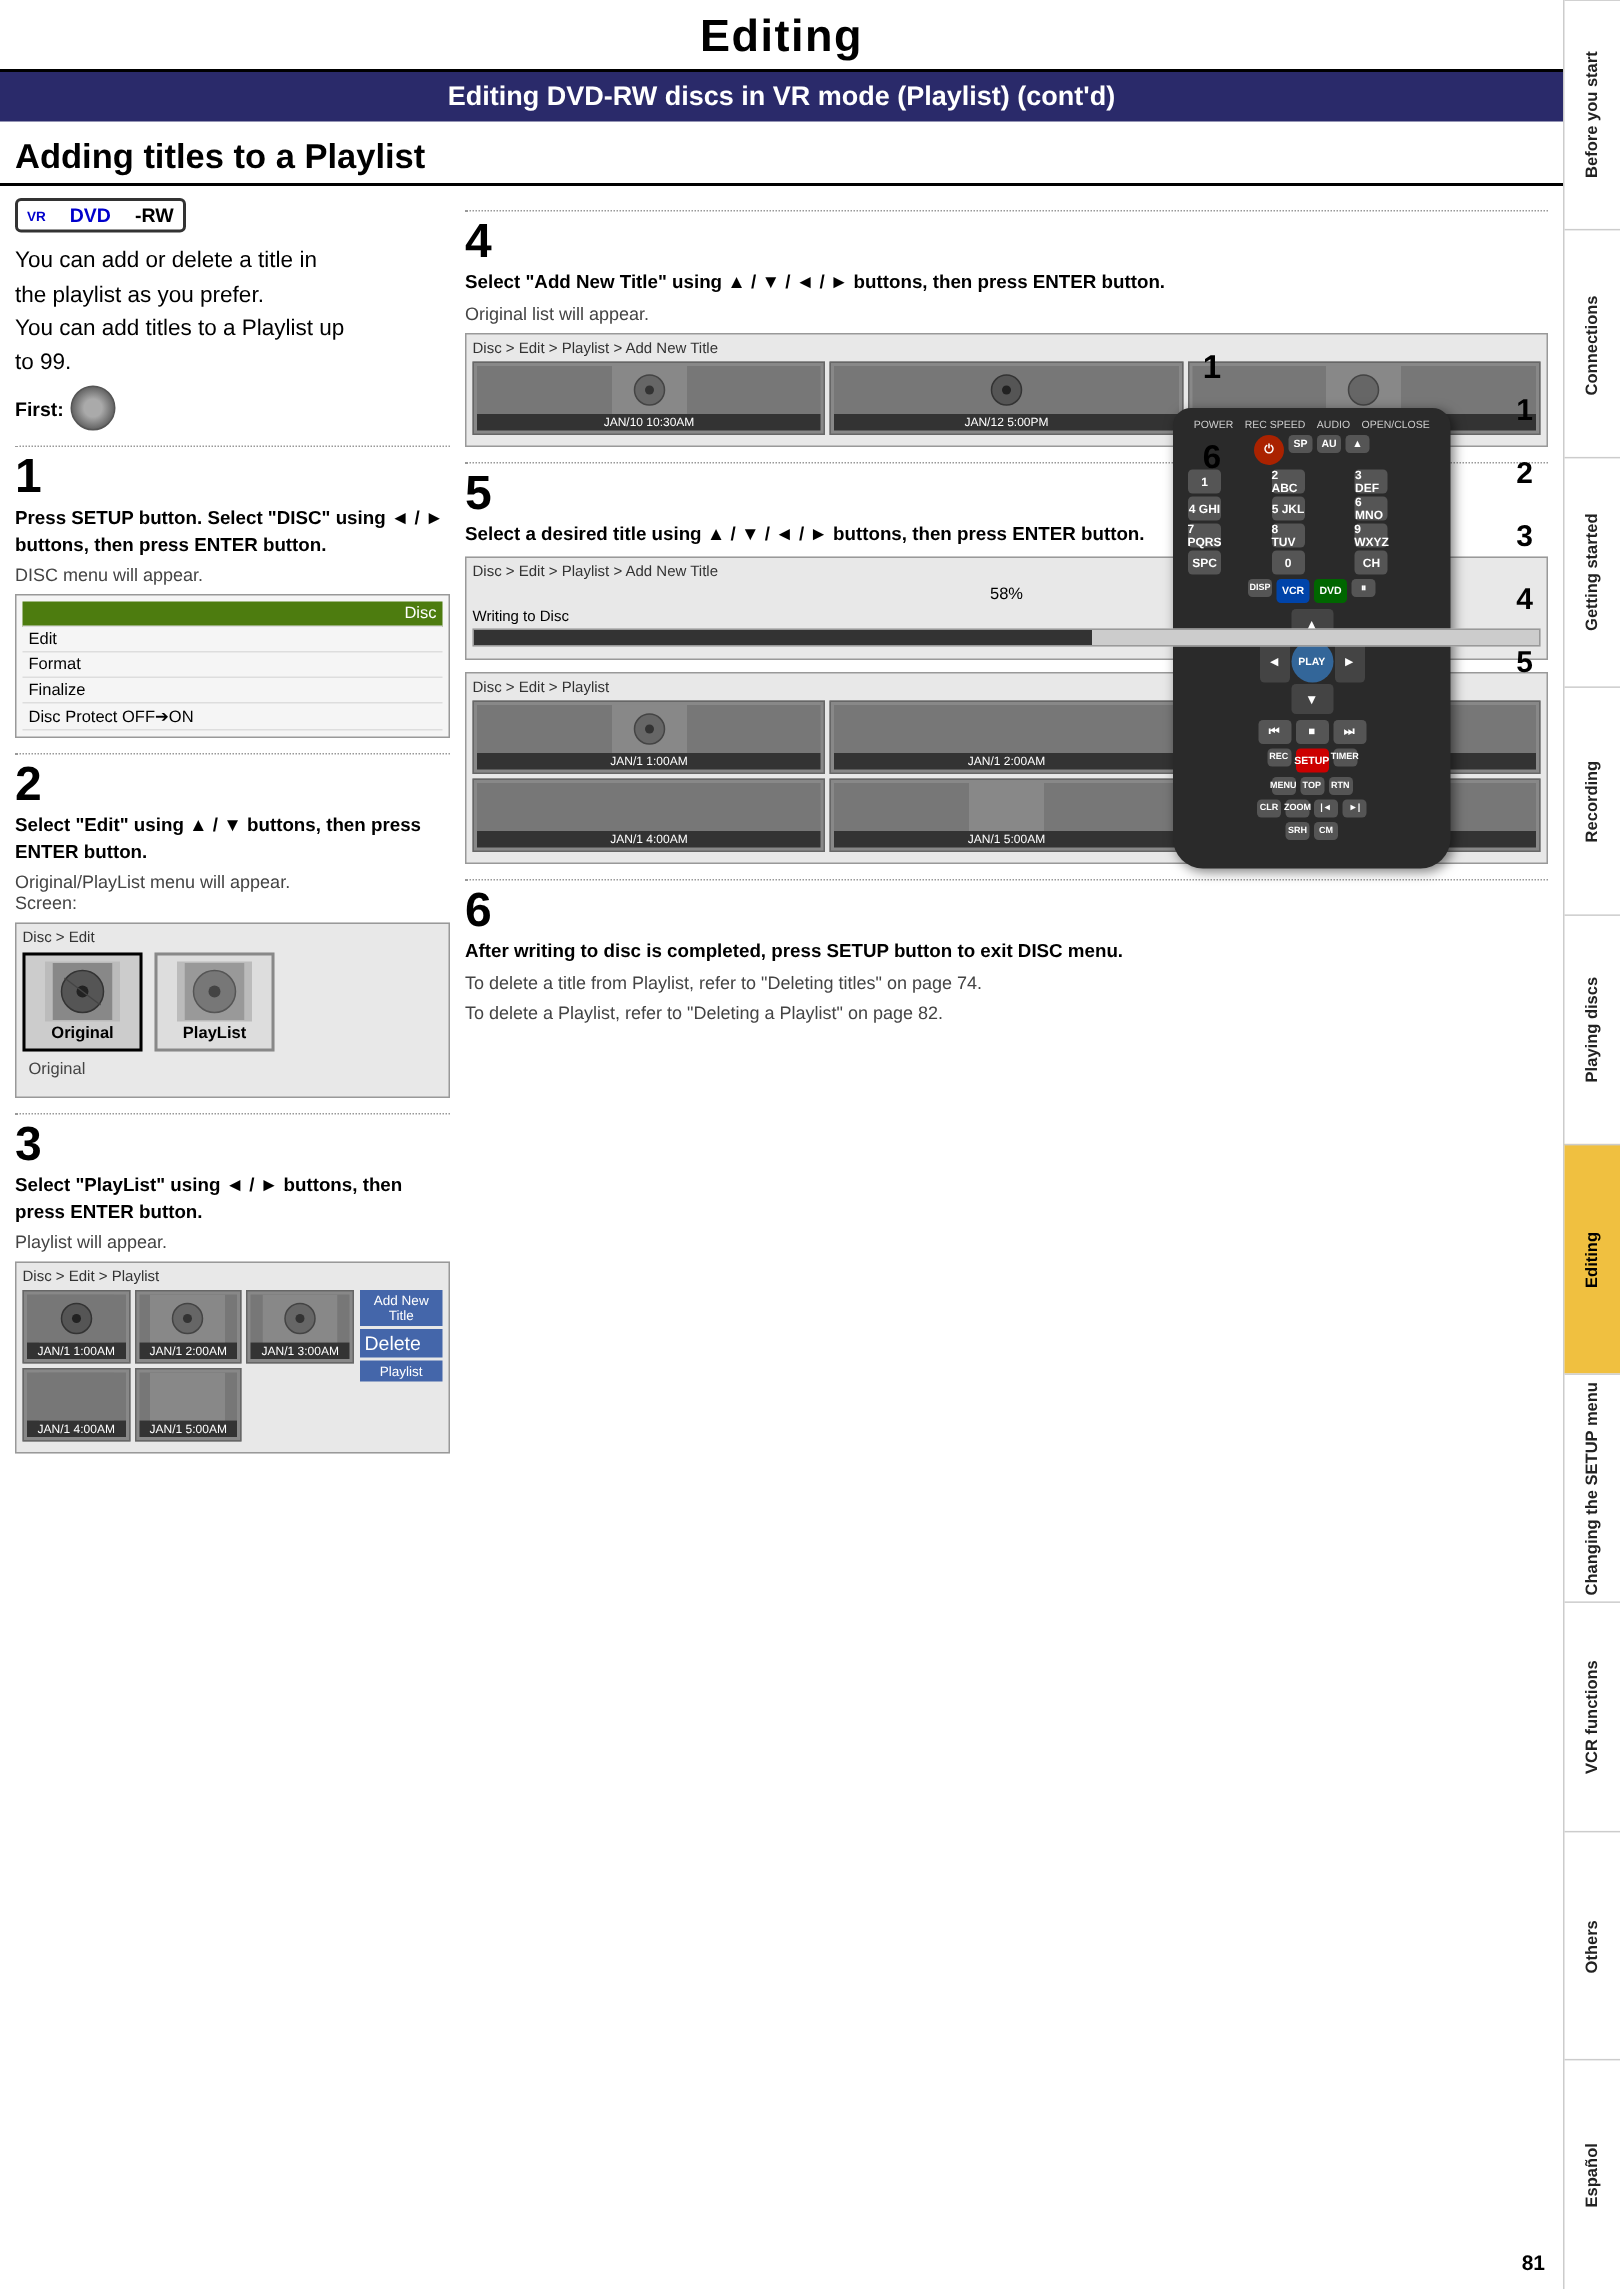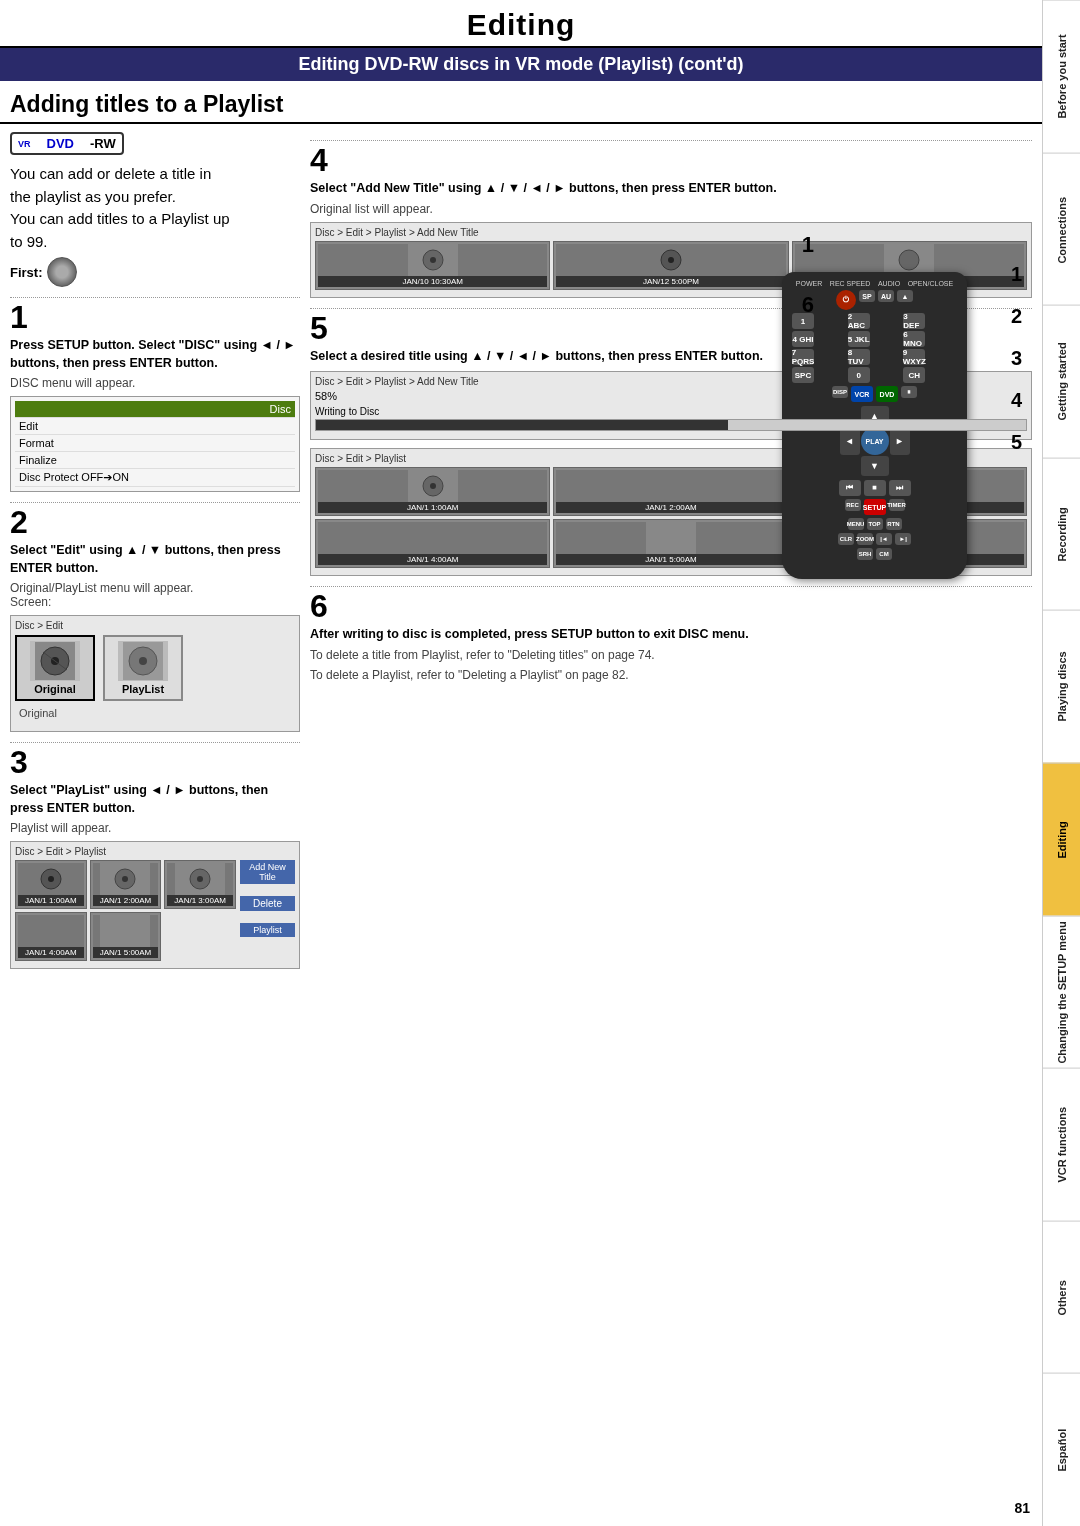--- a/index.html
+++ b/index.html
@@ -595,23 +595,23 @@
                   <div class="thumbnail-item">
                     <div class="thumb-img">
                       <svg width="50" height="32" viewBox="0 0 50 32">
                           <rect width="50" height="32" fill="#888"></rect>
                         </svg>
                     </div>
                     <div class="thumb-label">JAN/1 5:00AM</div>
                   </div>
                 </div>
               </div>
-              <div style="display:flex; flex-direction:column; gap:12px; width:55px; font-size:9px;">
+              <div style="display:flex; flex-direction:column; gap:2px; width:55px; font-size:9px;">
                 <div style="background:#4466aa; color:#fff; padding:2px 3px; text-align:center; font-size:9px;">Add New Title</div>
-                <div style="background:#4466aa; color:#fff; padding:2px 3px; text-align:center; font-size:10px;">Delete</div>
+                <div style="background:#4466aa; color:#fff; padding:2px 3px; text-align:left; font-size:13px;">Delete</div>
                 <div style="background:#4466aa; color:#fff; padding:2px 3px; text-align:center; font-size:9px;">Playlist</div>
               </div>
             </div>
           </div>
         </div>
 
       </div>
 
       <div class="col-right" style="position:relative;">
 
@@ -747,21 +747,21 @@
 
         <hr class="dotted-line">
         <div class="col-section">
           <div class="step-num">5</div>
           <div class="step-text">
             <b>Select a desired title using ▲ / ▼ / ◄ / ► buttons, then press ENTER button.</b>
           </div>
 
           <div class="playlist-screen">
             <div class="playlist-title">Disc &gt; Edit &gt; Playlist &gt; Add New Title</div>
-            <div style="text-align:left; font-size:11px; color:#000; margin-bottom:2px;">58%</div>
+            <div style="text-align:center; font-size:11px; color:#000; margin-bottom:2px;">58%</div>
             <div class="progress-bar-container">
               <div class="writing-label">Writing to Disc</div>
               <div class="progress-bar">
                 <div class="progress-fill" style="width:58%;"></div>
               </div>
             </div>
           </div>
 
           <div class="playlist-screen" style="margin-top:8px;">
             <div class="playlist-title">Disc &gt; Edit &gt; Playlist</div>

